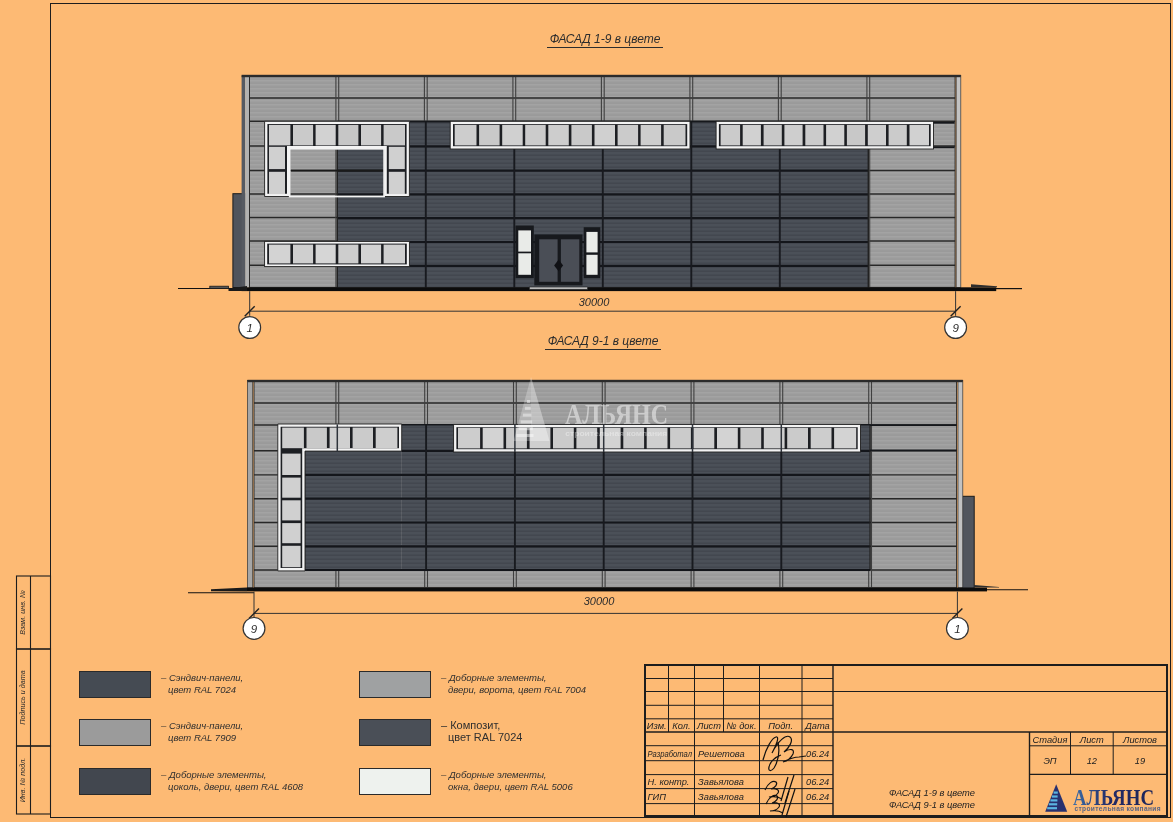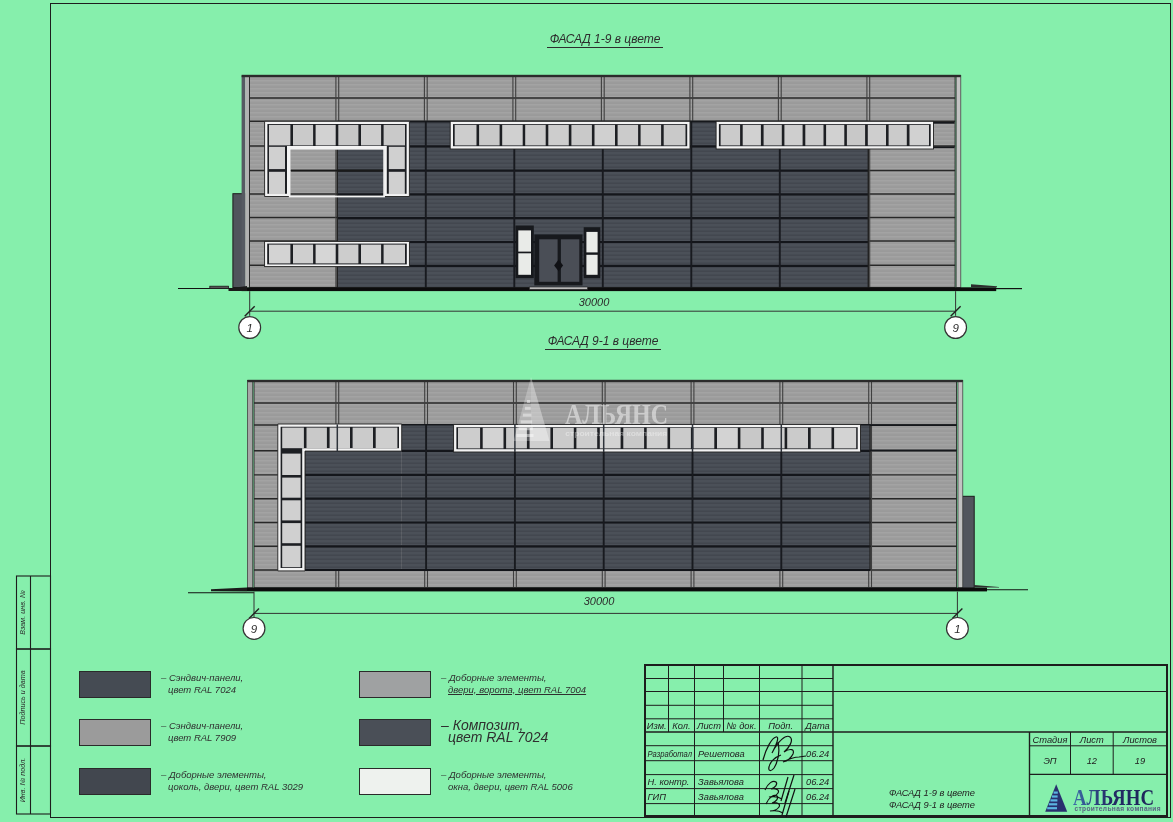--- a/index.html
+++ b/index.html
@@ -1,16 +1,16 @@
 <!DOCTYPE html>
 <html><head>
 <meta charset="utf-8">
 <style>
   html,body{margin:0;padding:0;background:#ffffff;}
-  #page{position:relative;width:1173px;height:822px;background:#86efac;overflow:hidden;
+  #page{position:relative;width:1173px;height:822px;background:#fdba74;overflow:hidden;
         font-family:"Liberation Sans",sans-serif;}
   .abs{position:absolute;}
   svg text{font-family:"Liberation Sans",sans-serif;}
 </style>
 </head>
 <body>
 <div id="page">
 
 <div class="abs" style="left:50px;top:3px;width:1119px;height:813px;border:1.4px solid #1d1d1d;"></div>
 
@@ -324,27 +324,27 @@
 </g>
 </svg>
 
 <div class="abs" style="left:79px;top:671px;width:70px;height:25px;background:#454b53;border:0.8px solid #2a2a2a;"></div>
 <div class="abs" style="left:161px;top:672px;font-size:9.5px;font-style:italic;color:#2f2f2f;line-height:11.5px;white-space:nowrap;">– Сэндвич-панели,<br><span style="padding-left:7px;">цвет RAL 7024</span></div>
 
 <div class="abs" style="left:79px;top:719px;width:70px;height:25px;background:#9b9b9b;border:0.8px solid #2a2a2a;"></div>
 <div class="abs" style="left:161px;top:720px;font-size:9.5px;font-style:italic;color:#2f2f2f;line-height:11.5px;white-space:nowrap;">– Сэндвич-панели,<br><span style="padding-left:7px;">цвет RAL 7909</span></div>
 
 <div class="abs" style="left:79px;top:768px;width:70px;height:25px;background:#42474f;border:0.8px solid #2a2a2a;"></div>
-<div class="abs" style="left:161px;top:769px;font-size:9.5px;font-style:italic;color:#2f2f2f;line-height:11.5px;white-space:nowrap;">– Доборные элементы,<br><span style="padding-left:7px;">цоколь, двери, цвет RAL 3029</span></div>
+<div class="abs" style="left:161px;top:769px;font-size:9.5px;font-style:italic;color:#2f2f2f;line-height:11.5px;white-space:nowrap;">– Доборные элементы,<br><span style="padding-left:7px;">цоколь, двери, цвет RAL 4608</span></div>
 
 <div class="abs" style="left:359px;top:671px;width:70px;height:25px;background:#9fa1a2;border:0.8px solid #2a2a2a;"></div>
-<div class="abs" style="left:441px;top:672px;font-size:9.5px;font-style:italic;color:#2f2f2f;line-height:11.5px;white-space:nowrap;">– Доборные элементы,<br><span style="padding-left:7px;text-decoration:underline;">двери, ворота, цвет RAL 7004</span></div>
+<div class="abs" style="left:441px;top:672px;font-size:9.5px;font-style:italic;color:#2f2f2f;line-height:11.5px;white-space:nowrap;">– Доборные элементы,<br><span style="padding-left:7px;">двери, ворота, цвет RAL 7004</span></div>
 
 <div class="abs" style="left:359px;top:719px;width:70px;height:25px;background:#4a4f57;border:0.8px solid #2a2a2a;"></div>
-<div class="abs" style="left:441px;top:720px;font-size:14px;font-style:italic;color:#2f2f2f;line-height:11.5px;white-space:nowrap;">– Композит,<br><span style="padding-left:7px;">цвет RAL 7024</span></div>
+<div class="abs" style="left:441px;top:720px;font-size:11px;color:#2f2f2f;line-height:11.5px;white-space:nowrap;">– Композит,<br><span style="padding-left:7px;">цвет RAL 7024</span></div>
 
 <div class="abs" style="left:359px;top:768px;width:70px;height:25px;background:#eef2ee;border:0.8px solid #2a2a2a;"></div>
 <div class="abs" style="left:441px;top:769px;font-size:9.5px;font-style:italic;color:#2f2f2f;line-height:11.5px;white-space:nowrap;">– Доборные элементы,<br><span style="padding-left:7px;">окна, двери, цвет RAL 5006</span></div>
 
 <svg class="abs" style="left:640px;top:660px;" width="533" height="162" viewBox="640 660 533 162">
 <g fill="none" stroke="#1d1d1d">
 <rect x="645" y="665" width="522" height="151" stroke-width="2"></rect>
 <g stroke-width="1">
 <line x1="645" y1="678.5" x2="833" y2="678.5"></line>
 <line x1="645" y1="691.5" x2="1167" y2="691.5"></line>

